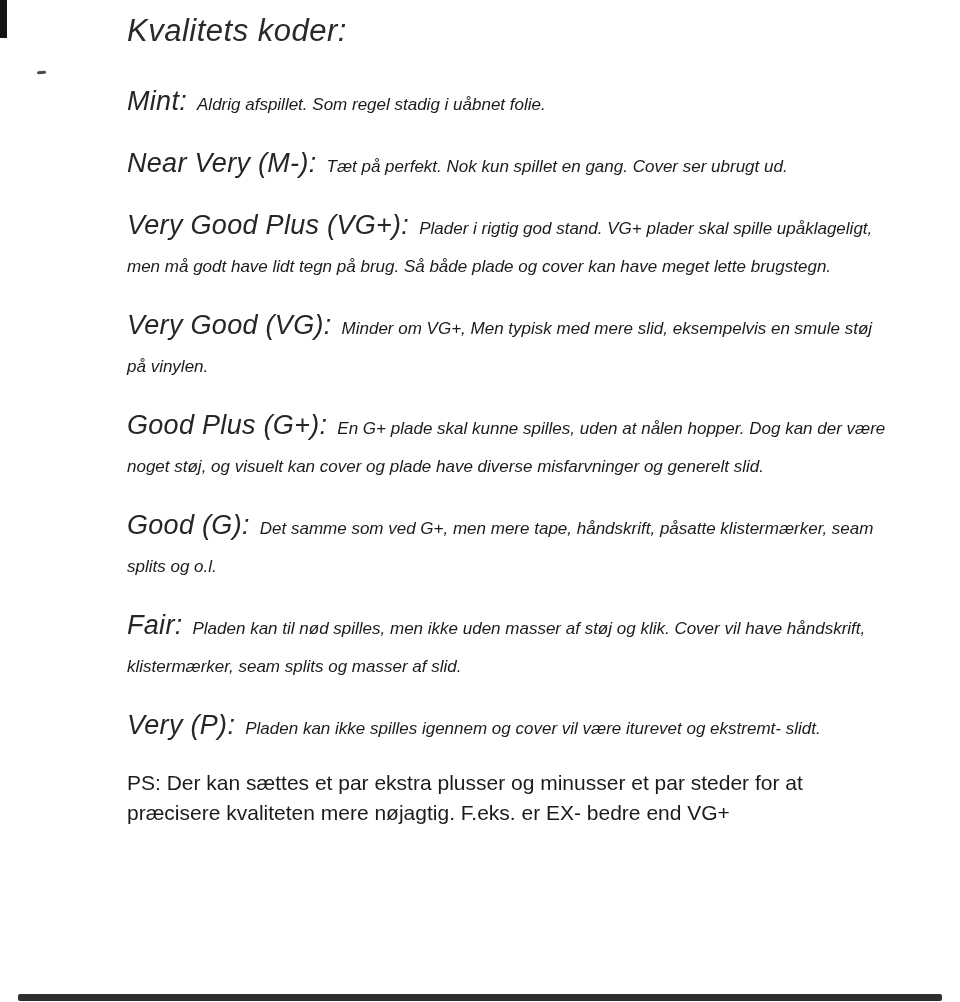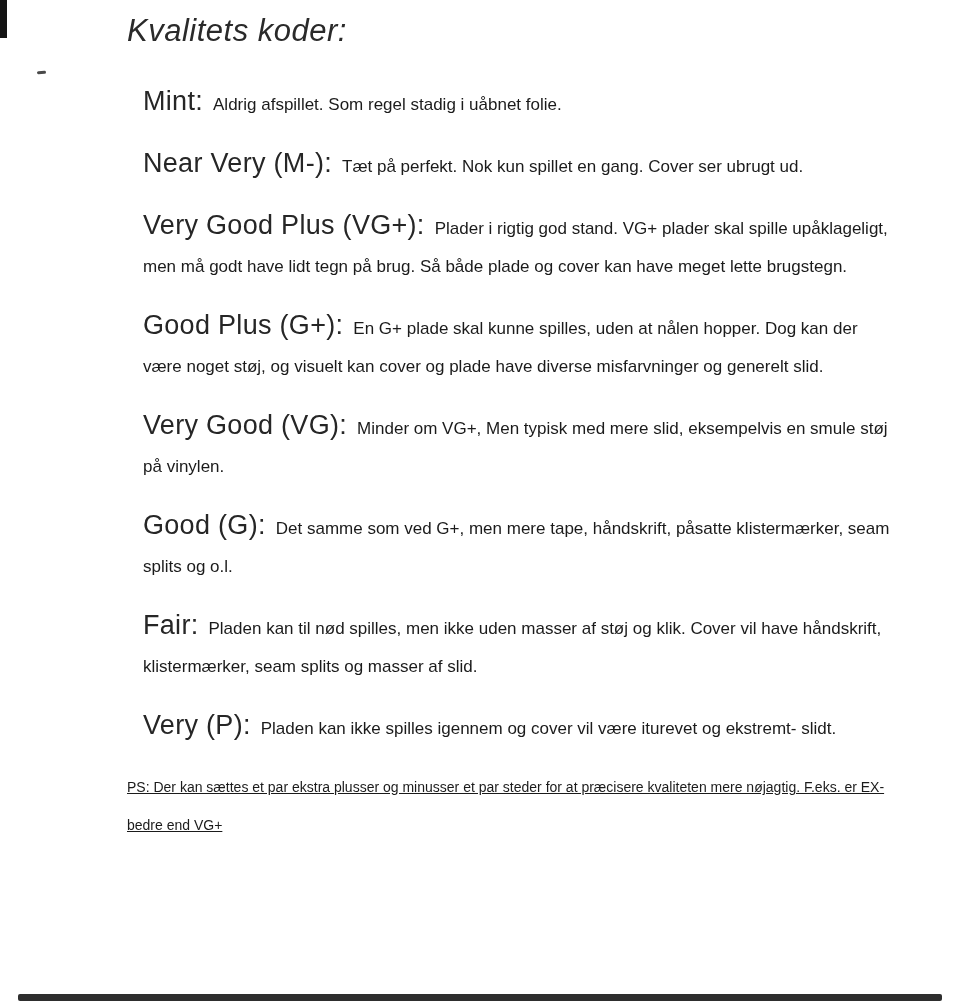--- a/index.html
+++ b/index.html
@@ -24,40 +24,40 @@
   .doc-title {
     font-size: 31px;
     font-weight: 400;
     color: #2a2a2a;
     letter-spacing: 0.5px;
     margin: 0 0 30px 0;
     line-height: 42px;
     font-style: italic;
   }
   p.entry {
-    margin: 0 0 20px 16px;
+    margin: 0 0 20px 0;
     line-height: 38px;
     font-size: 17px;
+    font-style: italic;
   }
   p.entry .term {
     font-size: 27px;
     color: #262626;
     letter-spacing: 0.3px;
     margin-right: 10px;
   }
   p.entry .desc {
     font-size: 17px;
     color: #1b1b1b;
   }
   p.ps {
     margin: 6px 0 0 0;
-    line-height: 38px;
-    font-size: 14px;
+    line-height: 30px;
+    font-size: 21px;
     color: #1b1b1b;
-    text-decoration: underline;
   }
   
   .artifact {
     position: absolute;
     background: #141414;
   }
   .edge-mark-1 {
     left: 0; top: 140; width: 7px; height: 38px;
   }
   .edge-mark-2 {
@@ -88,23 +88,23 @@
 
   <h1 class="doc-title">Kvalitets koder:</h1>
 
   <p class="entry"><span class="term">Mint:</span><span class="desc">Aldrig afspillet. Som regel stadig i uåbnet folie.</span></p>
 
   <p class="entry"><span class="term">Near Very (M-):</span><span class="desc">Tæt på perfekt. Nok kun spillet en gang. Cover ser ubrugt ud.</span></p>
 
 
   <p class="entry"><span class="term">Very Good Plus (VG+):</span><span class="desc">Plader i rigtig god stand. VG+ plader skal spille upåklageligt, men må godt have lidt tegn på brug. Så både plade og cover kan have meget lette brugstegn.</span></p>
 
+  <p class="entry"><span class="term">Very Good (VG):</span><span class="desc">Minder om VG+, Men typisk med mere slid, eksempelvis en smule støj på vinylen.</span></p>
+
   <p class="entry"><span class="term">Good Plus (G+):</span><span class="desc">En G+ plade skal kunne spilles, uden at nålen hopper. Dog kan der være noget støj, og visuelt kan cover og plade have diverse misfarvninger og generelt slid.</span></p>
-
-  <p class="entry"><span class="term">Very Good (VG):</span><span class="desc">Minder om VG+, Men typisk med mere slid, eksempelvis en smule støj på vinylen.</span></p>
 
   <p class="entry"><span class="term">Good (G):</span><span class="desc">Det samme som ved G+, men mere tape, håndskrift, påsatte klistermærker, seam splits og o.l.</span></p>
 
   <p class="entry"><span class="term">Fair:</span><span class="desc">Pladen kan til nød spilles, men ikke uden masser af støj og klik. Cover vil have håndskrift, klistermærker, seam splits og masser af slid.</span></p>
 
   <p class="entry"><span class="term">Very (P):</span><span class="desc">Pladen kan ikke spilles igennem og cover vil være iturevet og ekstremt- slidt.</span></p>
 
   <p class="ps">PS: Der kan sættes et par ekstra plusser og minusser et par steder for at præcisere kvaliteten mere nøjagtig. F.eks. er EX- bedre end VG+</p>
 
 </div>

